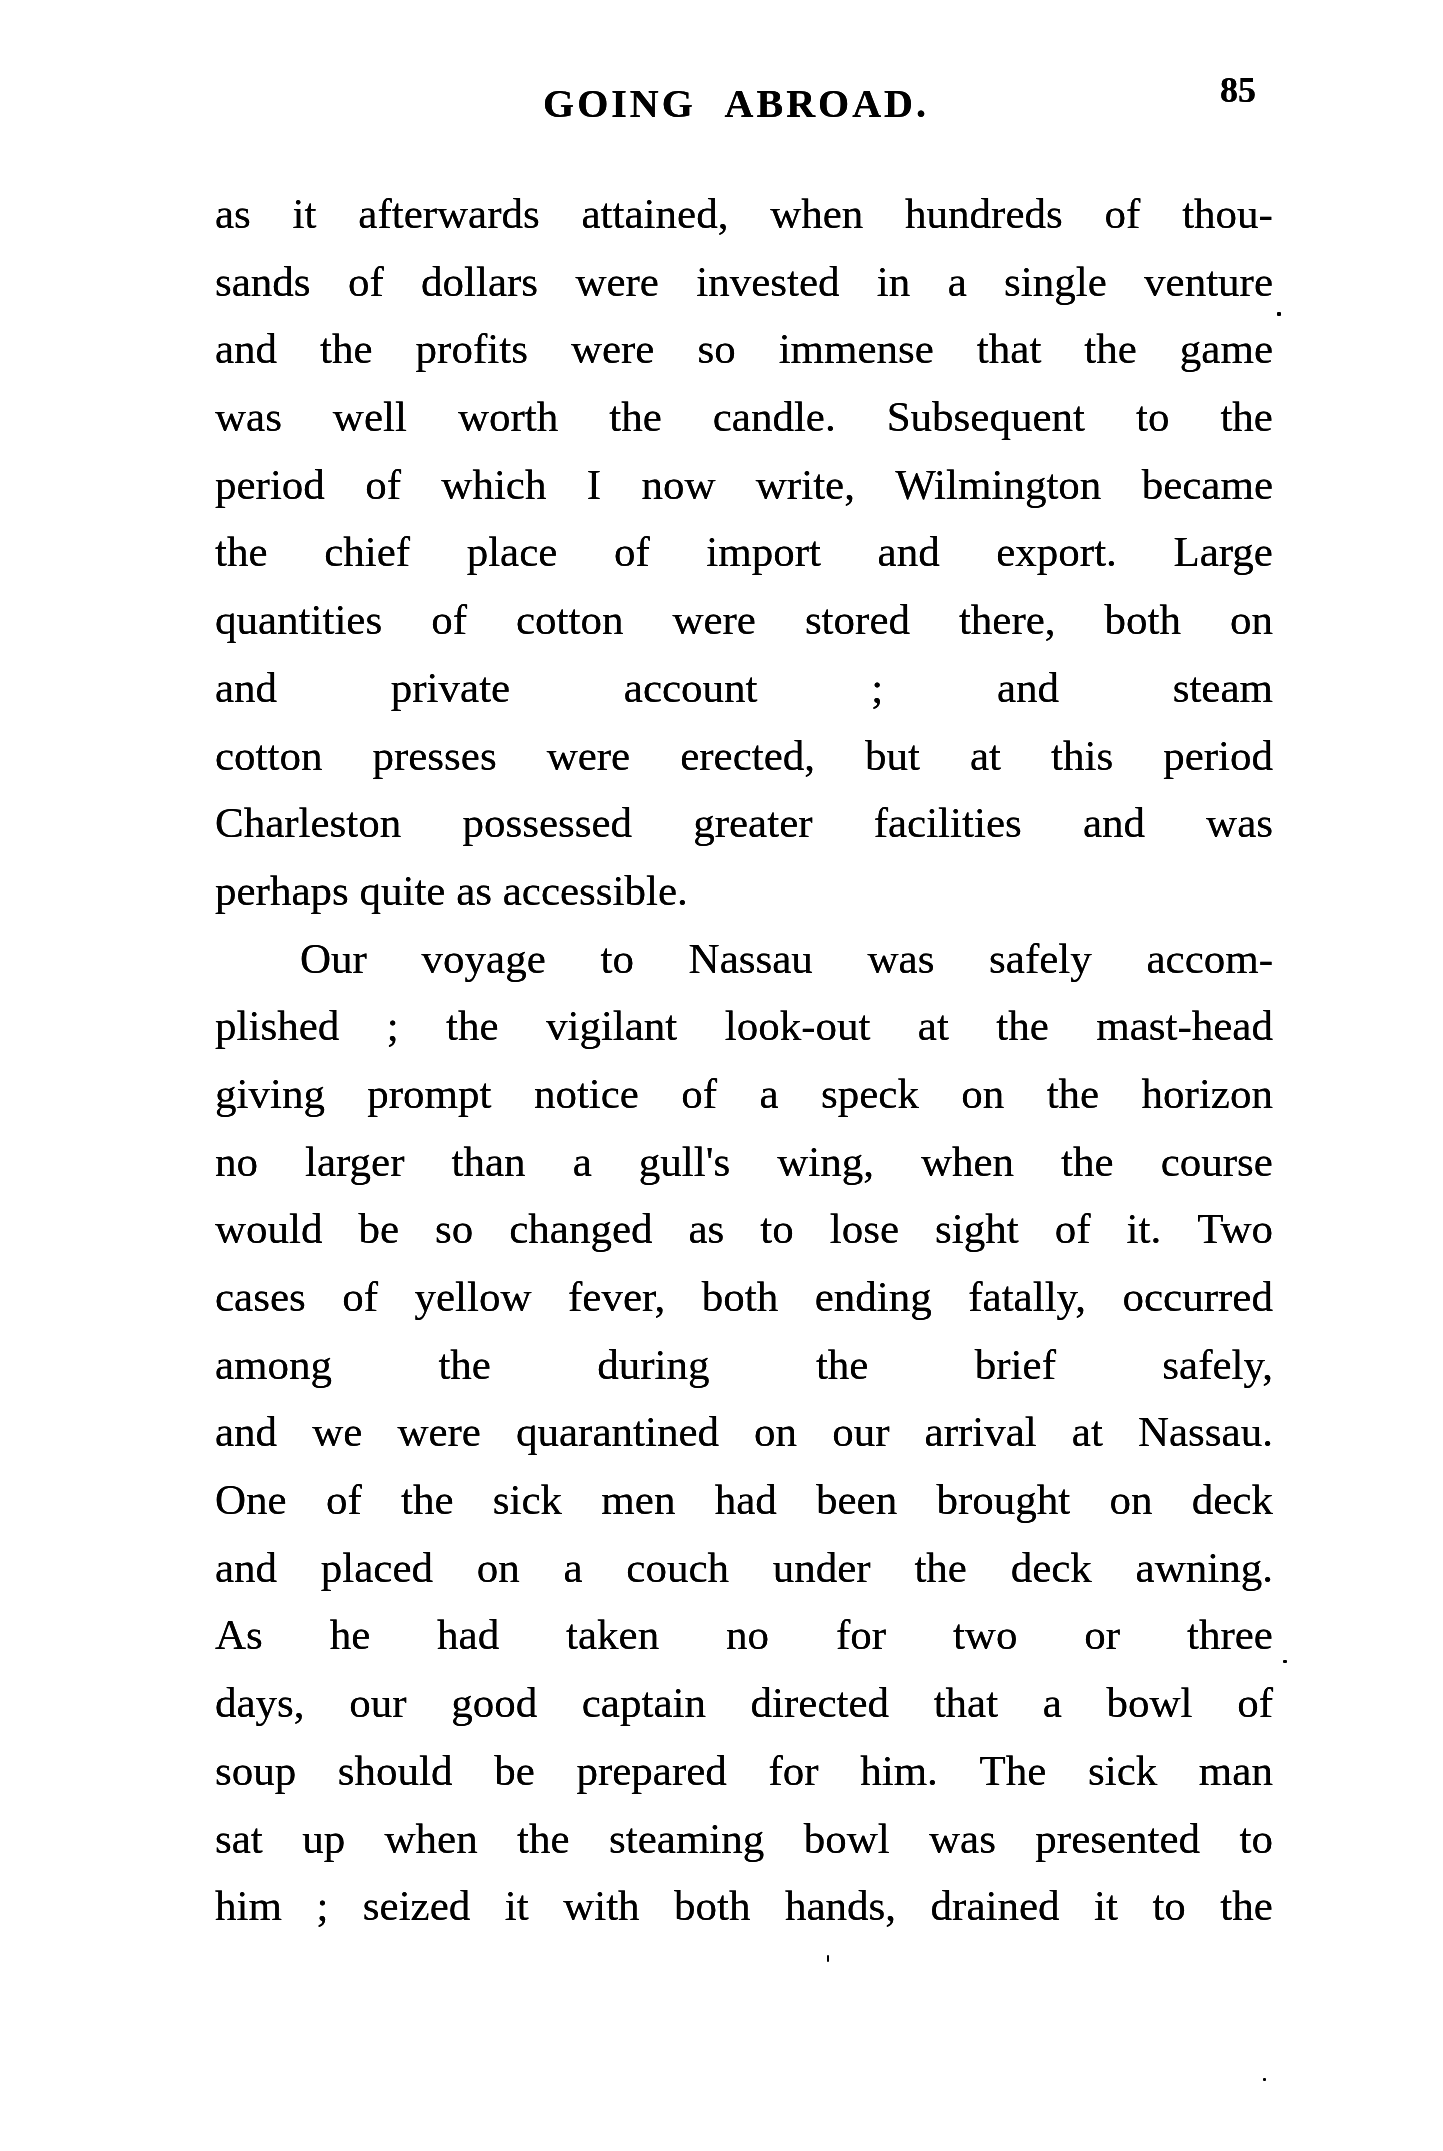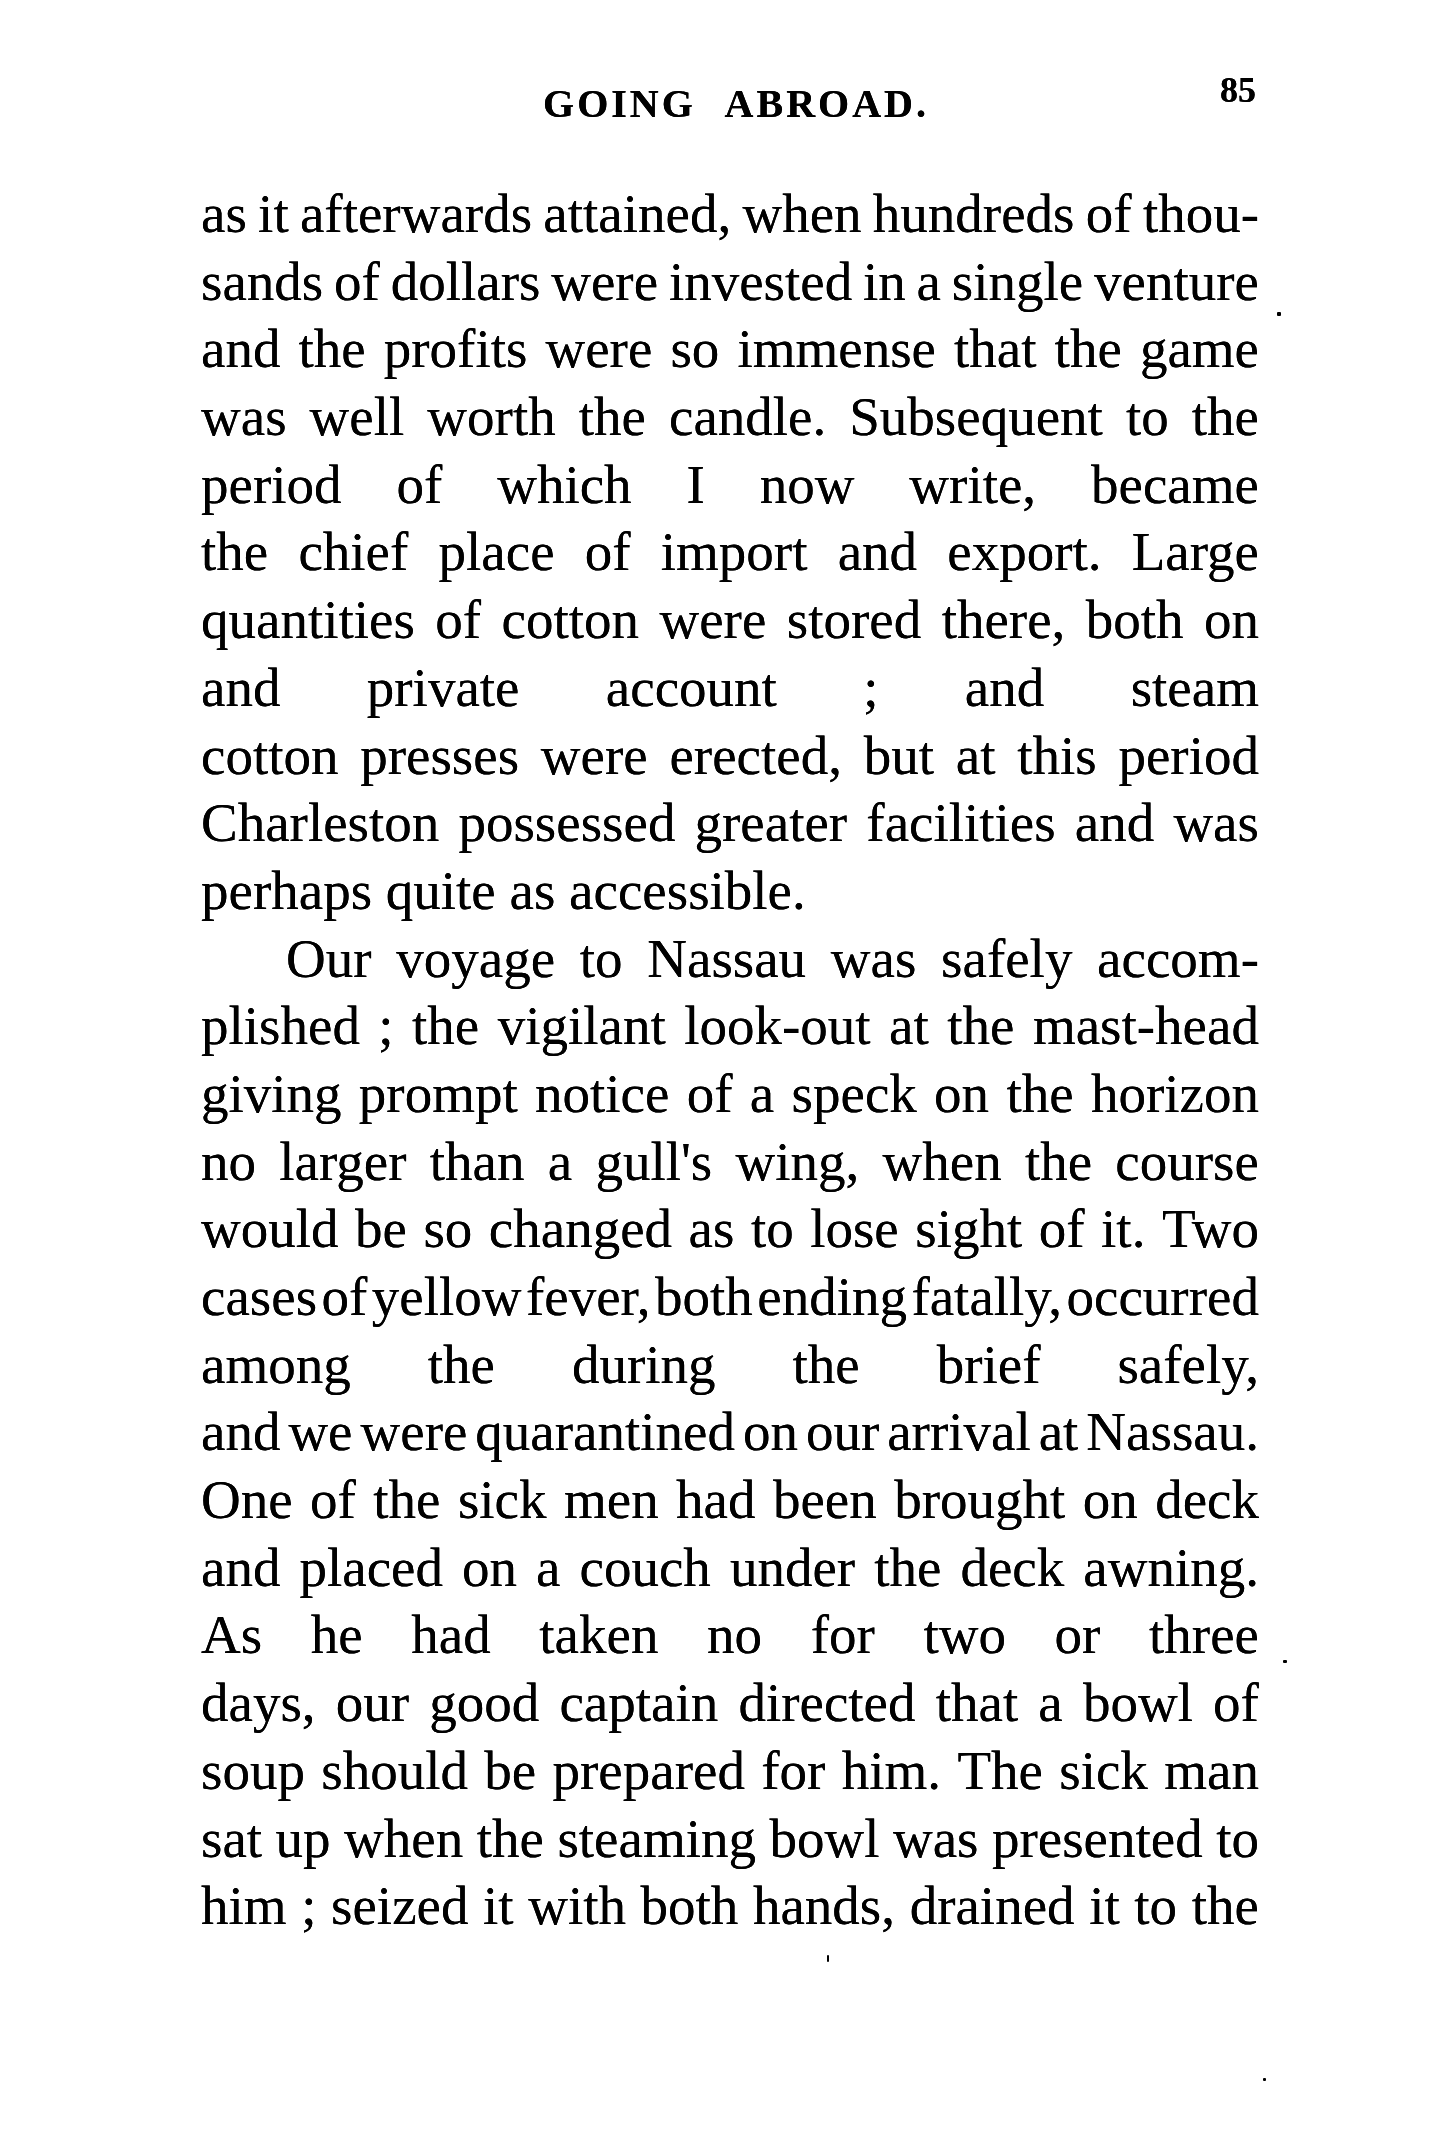--- a/index.html
+++ b/index.html
@@ -37,24 +37,24 @@
     top: 60px;
     width: 80px;
     text-align: center;
     font-size: 36px;
     line-height: 60px;
     font-weight: bold;
     text-shadow: 0 0 0.5px #000;
   }
   .text-block {
     position: absolute;
-    left: 201px;
+    left: 215px;
     top: 180px;
     width: 1058px;
-    font-size: 55px;
+    font-size: 43px;
     line-height: 67.7px;
     text-shadow: 0 0 0.6px #000;
   }
   .line {
     height: 67.7px;
     white-space: nowrap;
   }
   .line.justify {
     display: flex;
     justify-content: space-between;
@@ -117,20 +117,21 @@
         <span>to</span>
         <span>the</span>
       </div>
       <div class="line justify">
         <span>period</span>
         <span>of</span>
         <span>which</span>
         <span>I</span>
         <span>now</span>
         <span>write,</span>
+        <span>Wilmington</span>
         <span>became</span>
       </div>
       <div class="line justify">
         <span>the</span>
         <span>chief</span>
         <span>place</span>
         <span>of</span>
         <span>import</span>
         <span>and</span>
         <span>export.</span>

